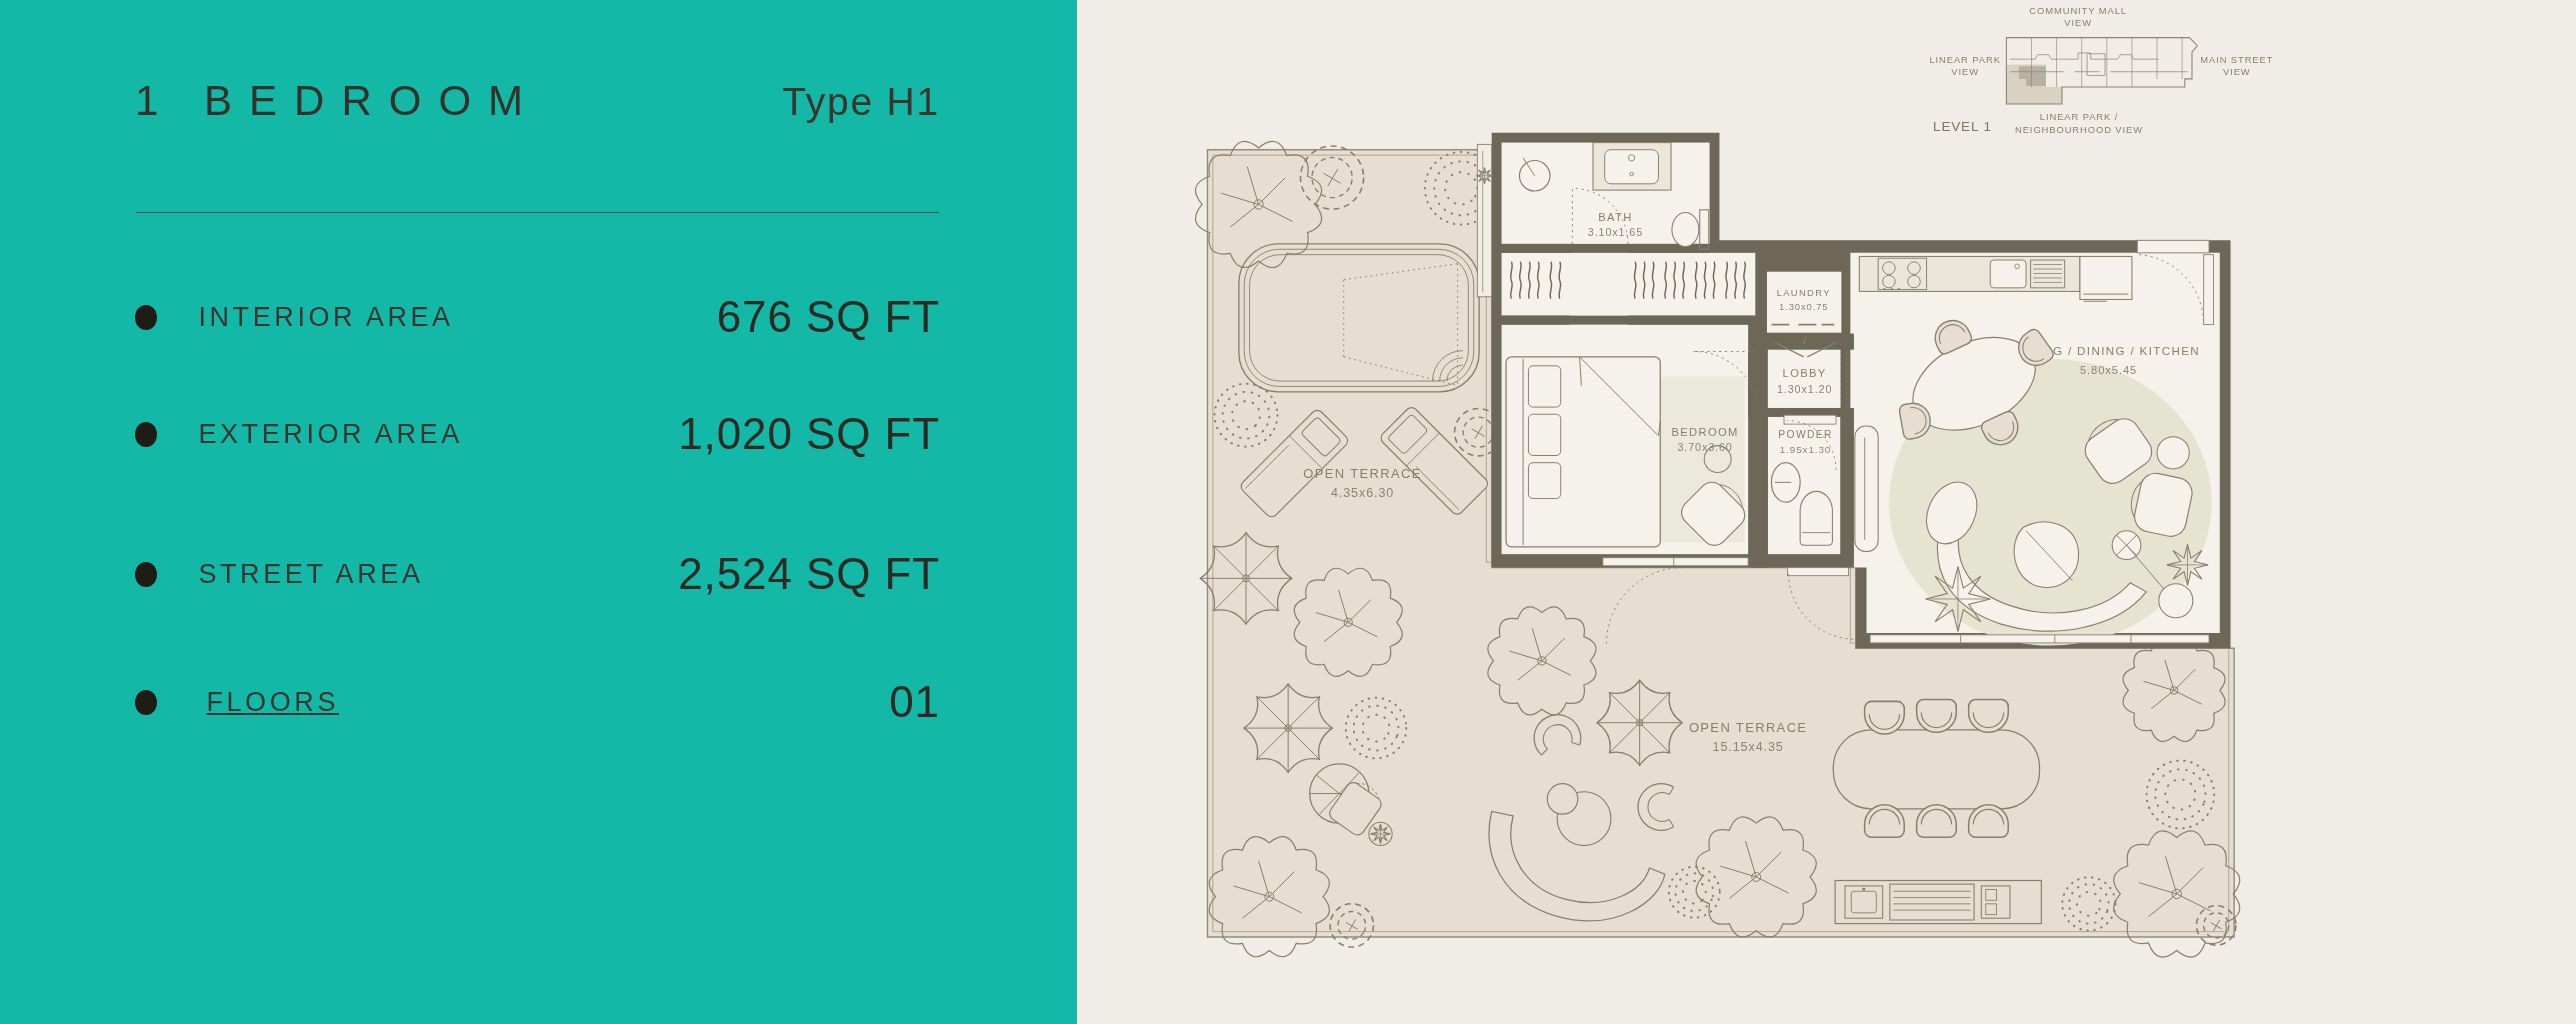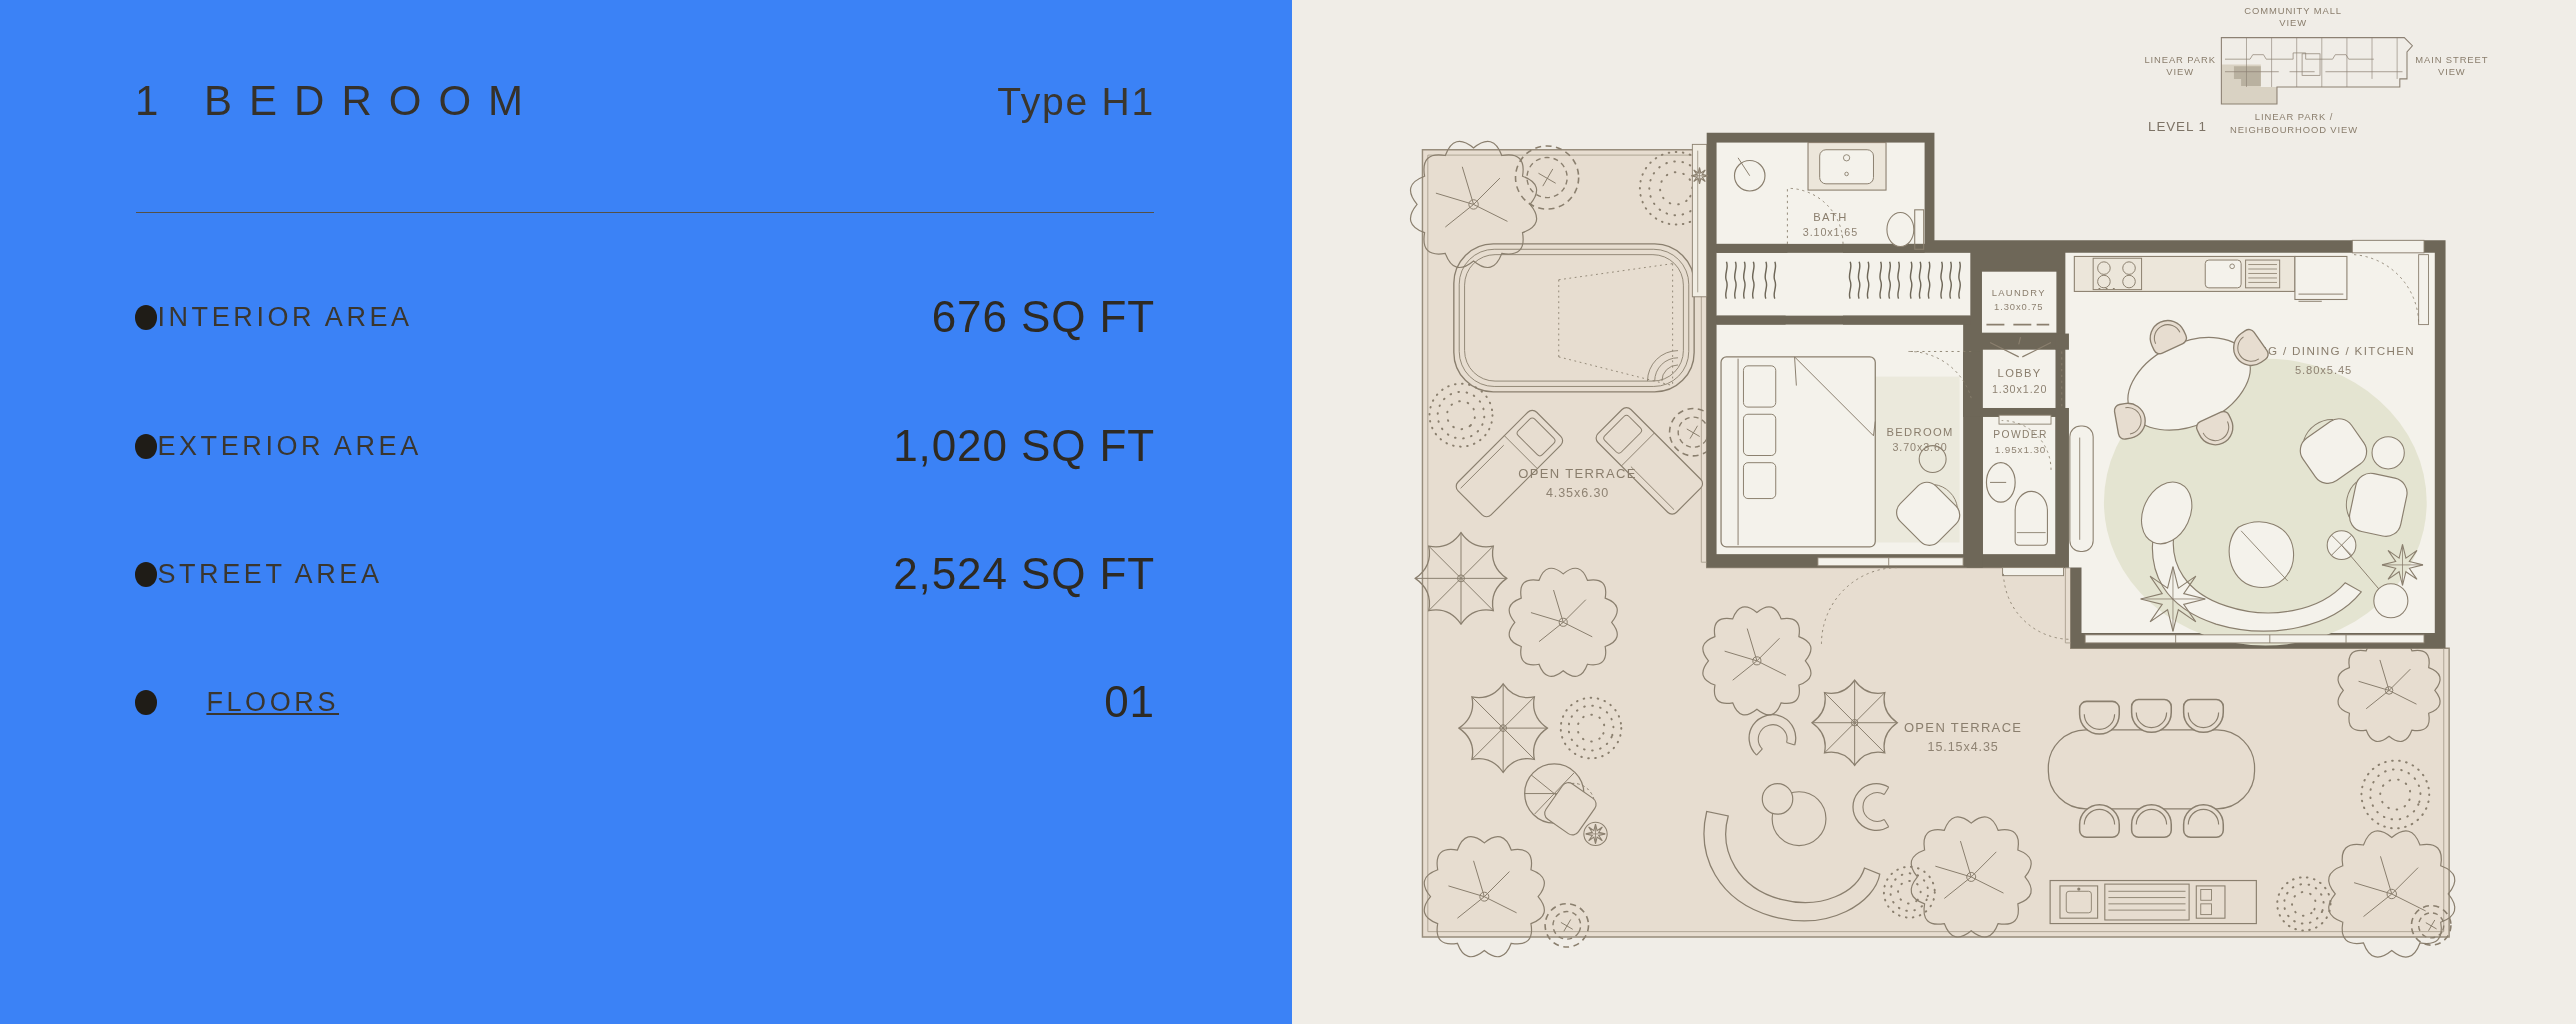--- a/index.html
+++ b/index.html
@@ -4,31 +4,31 @@
 <style>
   html,body{margin:0;padding:0;}
   body{
     width:2576px;height:1024px;overflow:hidden;
     font-family:"Liberation Sans", sans-serif;
     background:#f0ede7;
   }
   .page{position:relative;width:2576px;height:1024px;display:flex;}
   
   .left-panel{
-    position:relative;width:1292px;height:1024px;flex:0 0 auto;
-    background:#3b82f6;color:#37332b;
+    position:relative;width:1048px;height:1024px;flex:0 0 auto;
+    background:#14b8a6;color:#37332b;padding-left:29px;
   }
   .title-row{position:absolute;left:135px;right:137px;top:77px;display:flex;align-items:baseline;justify-content:space-between;}
   .plan-title{font-size:42px;font-weight:500;letter-spacing:17px;color:#35312a;white-space:nowrap;}
   .plan-type{font-size:39px;font-weight:400;letter-spacing:1.8px;color:#3a362e;white-space:nowrap;text-align:center;}
   .rule{position:absolute;left:136px;right:138px;top:212px;height:0;border-top:1.8px solid #555047;}
   .spec-row{position:absolute;left:135px;right:137px;height:50px;display:flex;align-items:center;}
-  .spec-row.r0{top:292px;} .spec-row.r1{top:421px;} .spec-row.r2{top:549px;} .spec-row.r3{top:677px;}
+  .spec-row.r0{top:292px;} .spec-row.r1{top:409px;} .spec-row.r2{top:549px;} .spec-row.r3{top:677px;}
   .bullet{width:22.4px;height:25px;border-radius:50%;background:#1f1c17;flex:0 0 auto;}
-  .spec-label{font-size:27px;letter-spacing:3.6px;color:#3a362f;}
+  .spec-label{margin-left:41px;font-size:27px;letter-spacing:3.6px;color:#3a362f;}
   .spec-row.r3 .spec-label{margin-left:49px;text-decoration:underline;}
   .spec-value{margin-left:auto;font-size:44px;font-weight:400;letter-spacing:0.9px;color:#2e2a23;}
   
   .right-panel{position:relative;width:1284px;height:1024px;background:#f0ede7;}
   svg text{font-family:"Liberation Sans", sans-serif;}
   .room-name{fill:#8a7e6d;letter-spacing:1.5px;}
   .room-dims{fill:#8f8373;letter-spacing:1px;}
   .loc-label{fill:#8a7e6d;letter-spacing:1px;}
 </style>
 </head>

